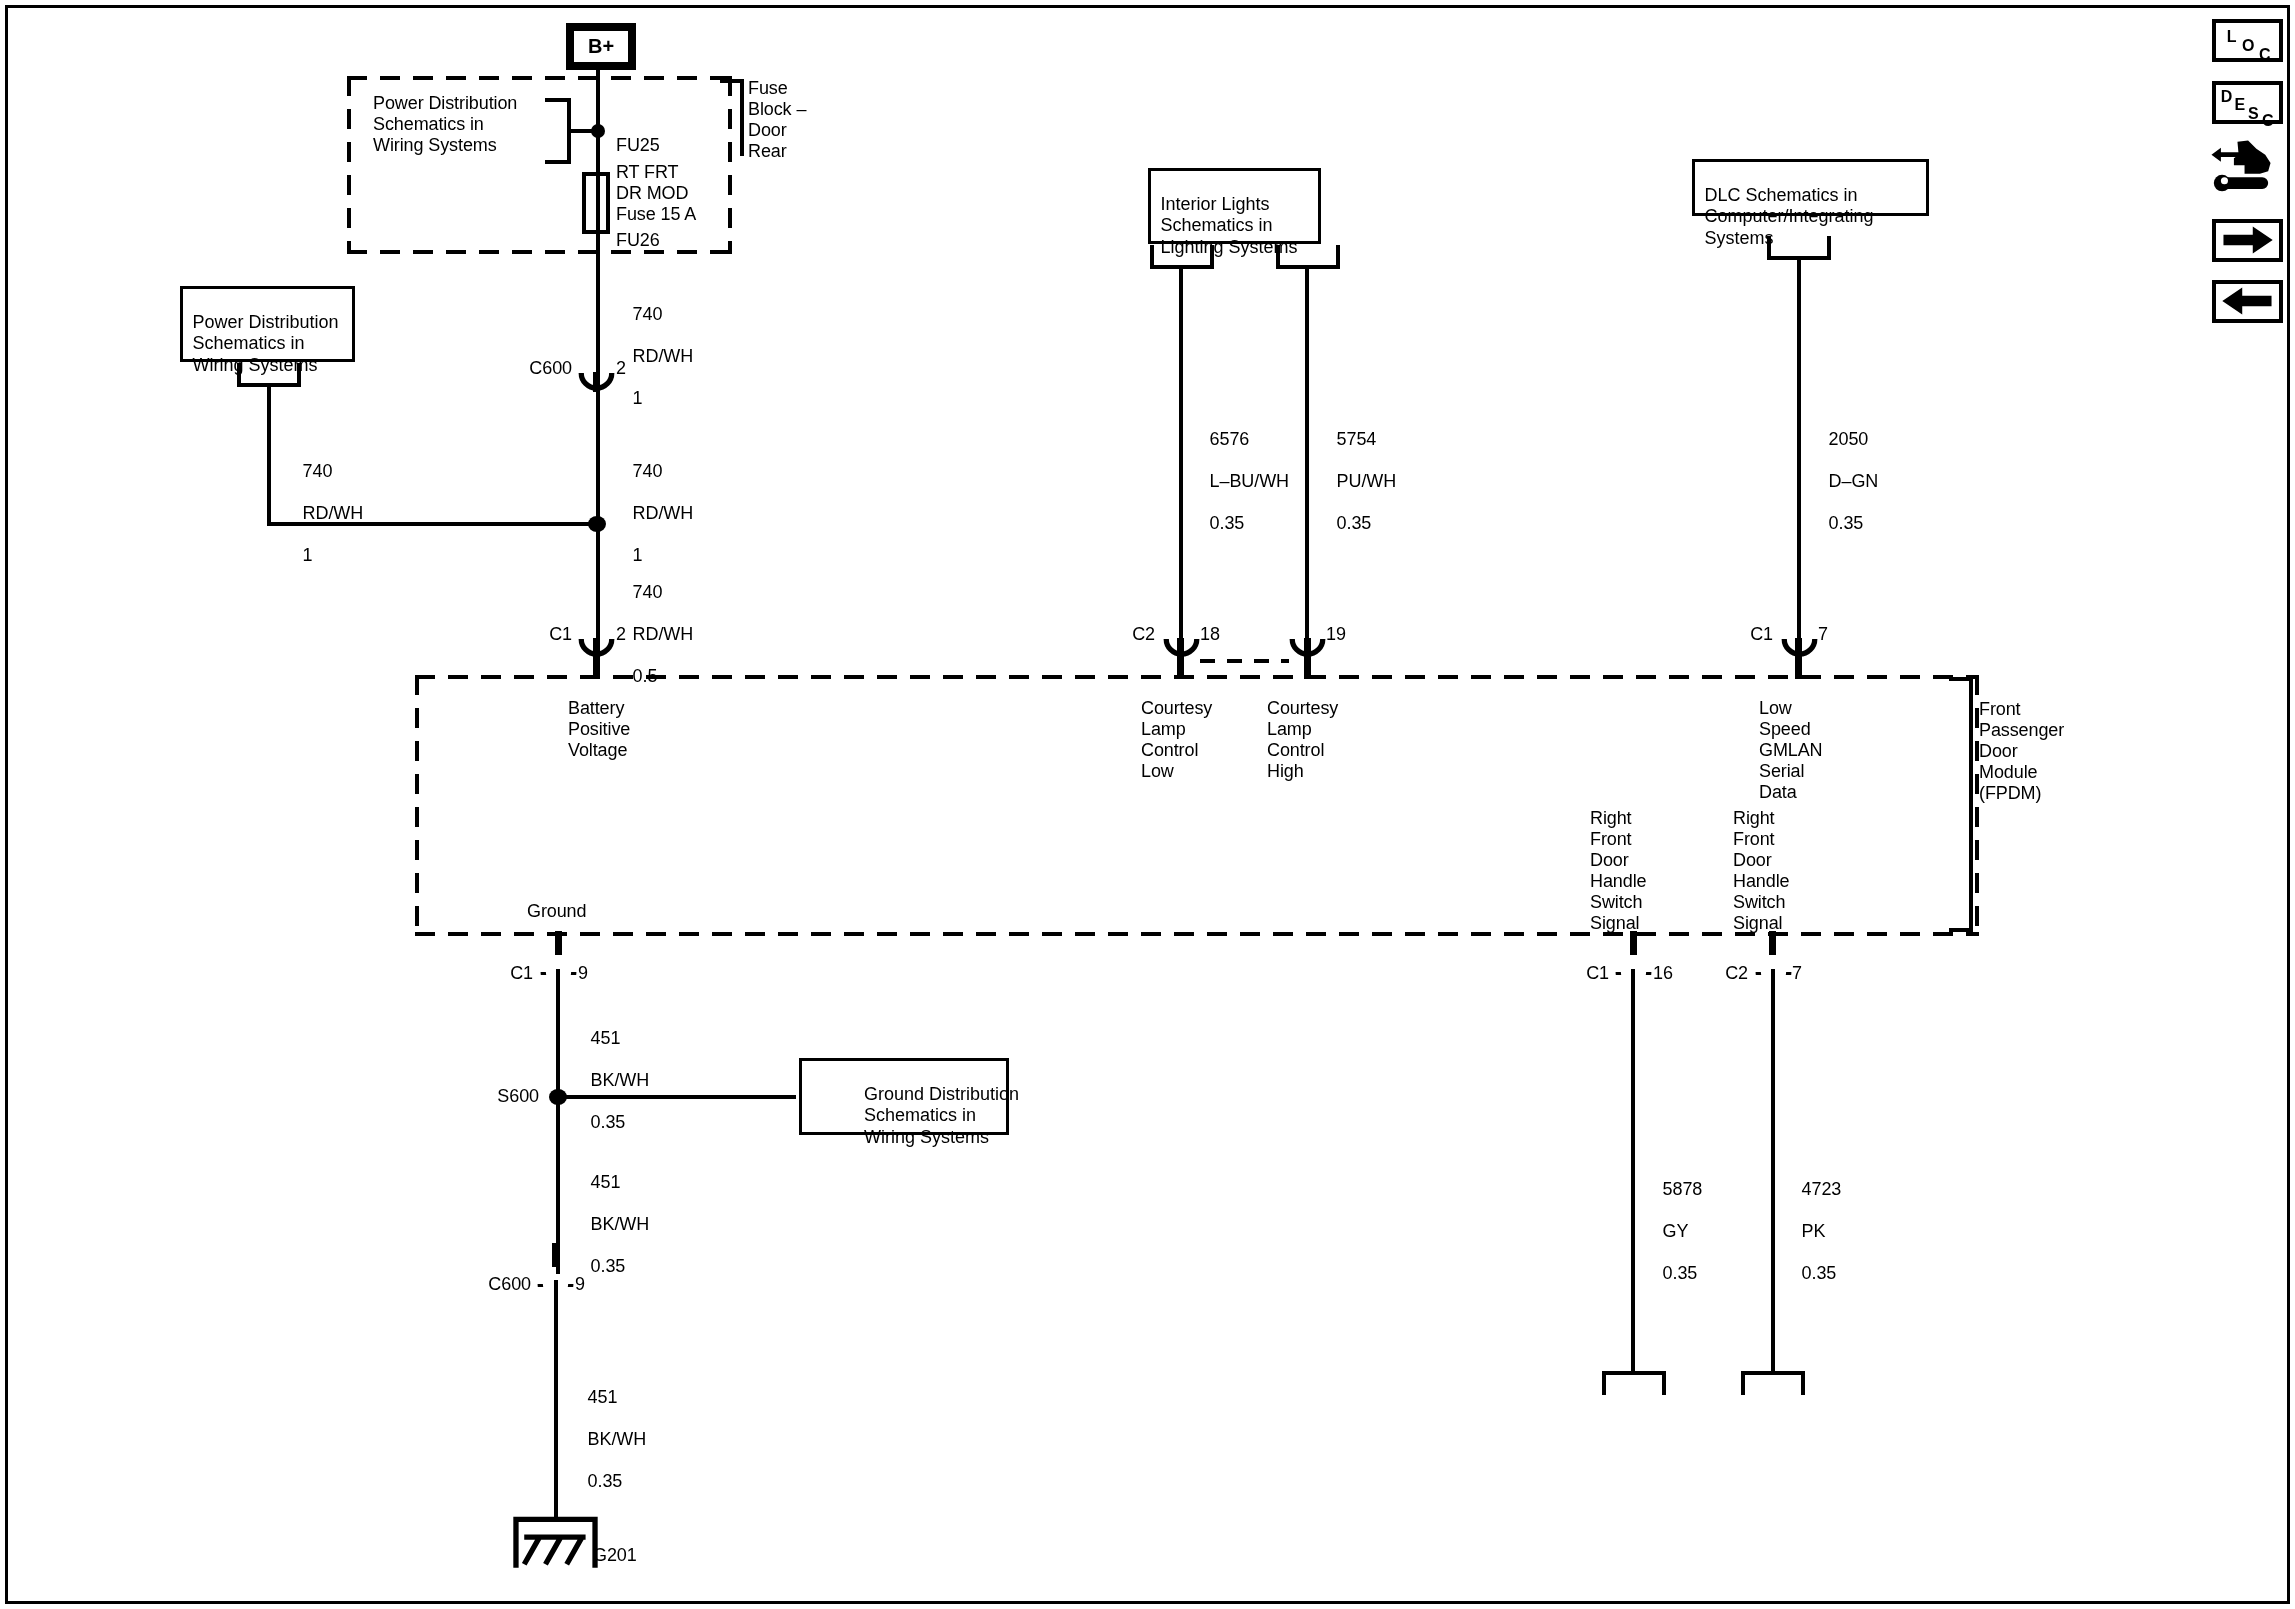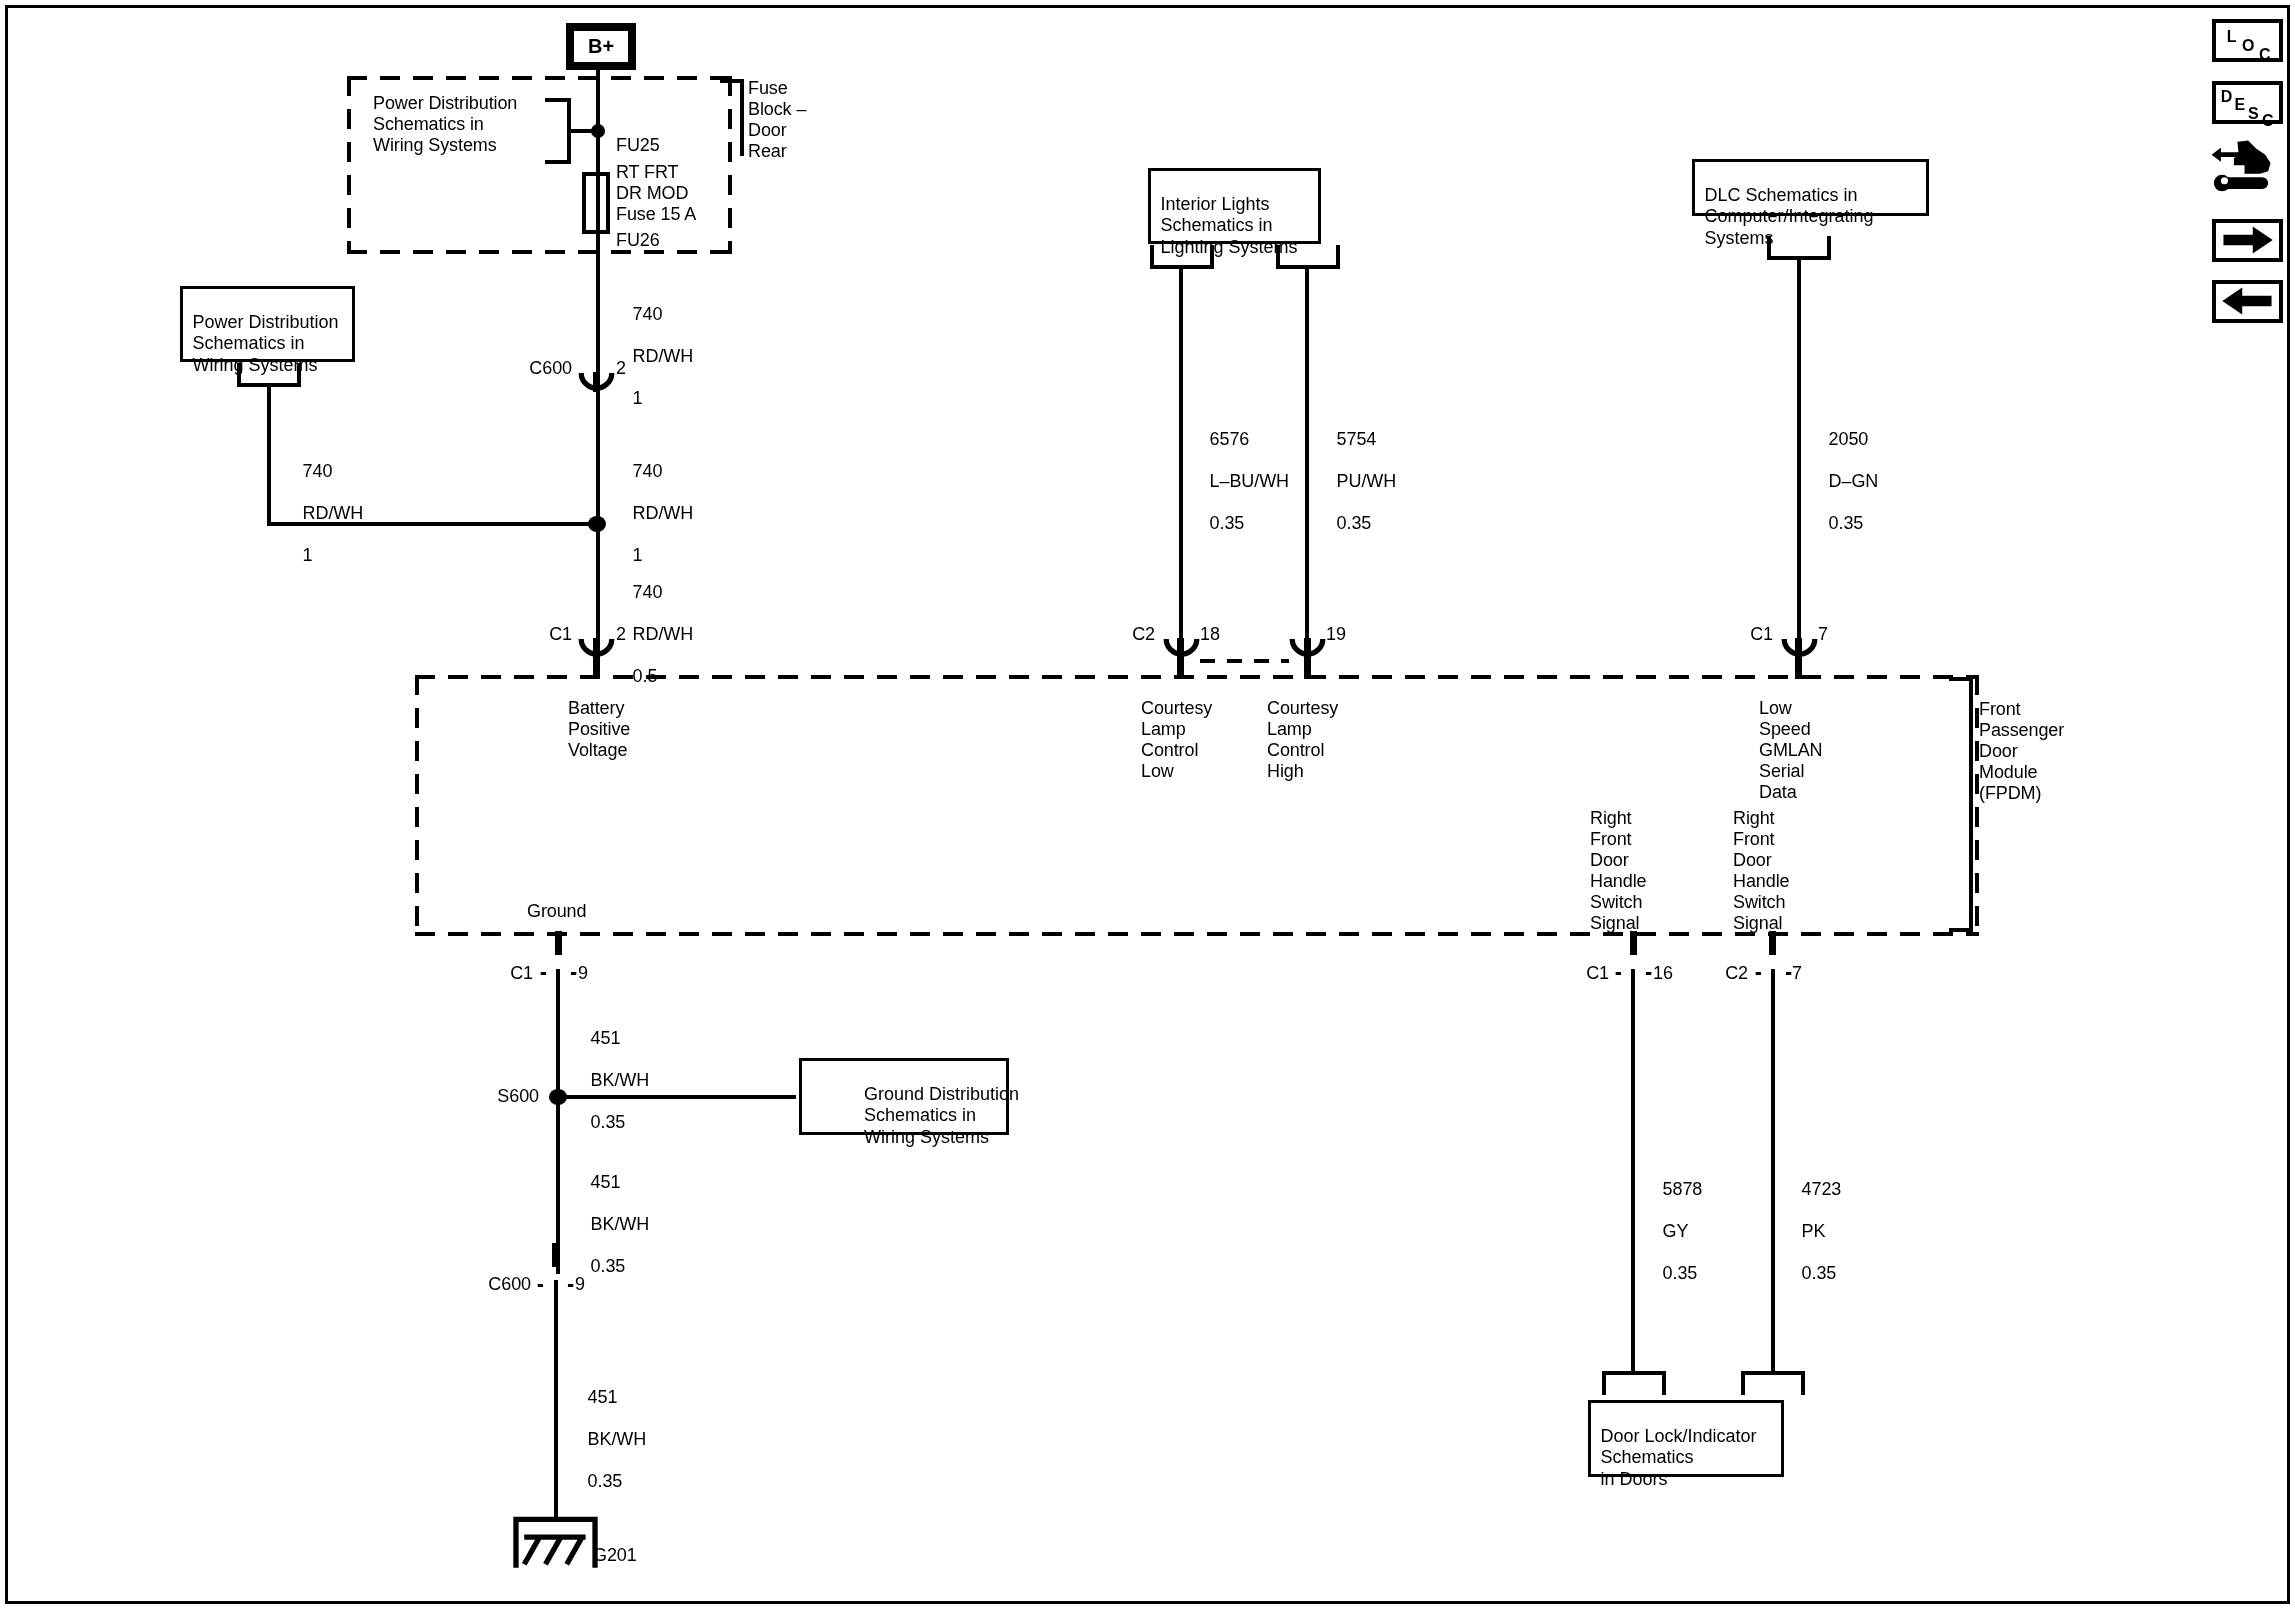--- a/index.html
+++ b/index.html
@@ -383,25 +383,20 @@
   <div class="brk" style="left:1602px;top:1371px;width:64px;height:24px;">
     <i style="left:0;top:0;width:64px;height:4.1px;"></i>
     <i style="left:0;top:0;width:4.1px;height:24px;"></i>
     <i style="left:60px;top:0;width:4.1px;height:24px;"></i>
   </div>
   <div class="brk" style="left:1741px;top:1371px;width:64px;height:24px;">
     <i style="left:0;top:0;width:64px;height:4.1px;"></i>
     <i style="left:0;top:0;width:4.1px;height:24px;"></i>
     <i style="left:60px;top:0;width:4.1px;height:24px;"></i>
   </div>
-  <div class="box" style="left:1588px;top:1400px;width:196px;height:77px;">
-    <div class="bt">Door Lock/Indicator
-Schematics
-in Doors</div>
-  </div>
 
   <div class="tbtn" style="left:2212px;top:19px;width:71px;height:43px;">
     <span style="left:10.7px;top:6px;">L</span>
     <span style="left:26px;top:15.4px;">O</span>
     <span style="left:43px;top:24px;">C</span>
   </div>
 
   <div class="tbtn" style="left:2212px;top:81px;width:71px;height:43px;">
     <span style="left:4.7px;top:3.6px;">D</span>
     <span style="left:18.4px;top:12.4px;">E</span>

